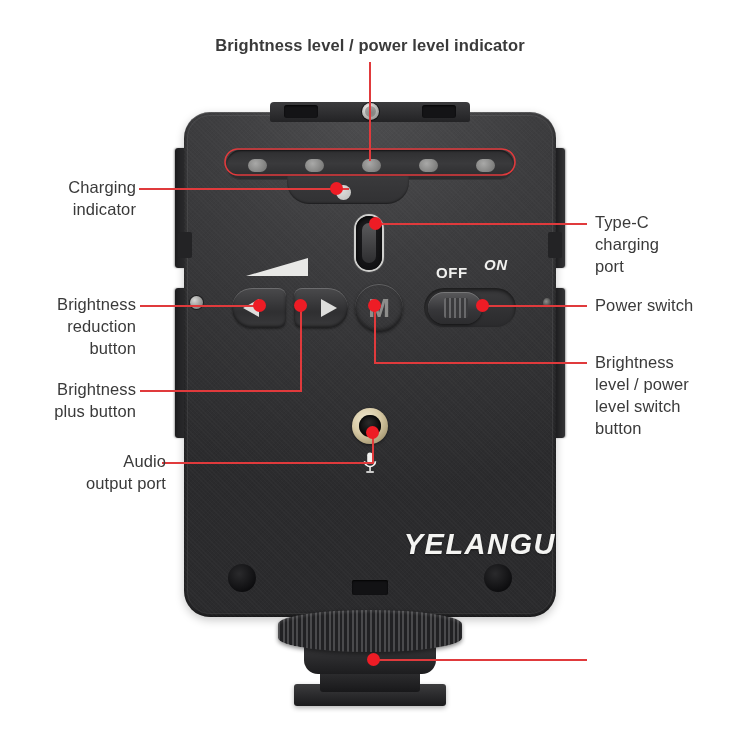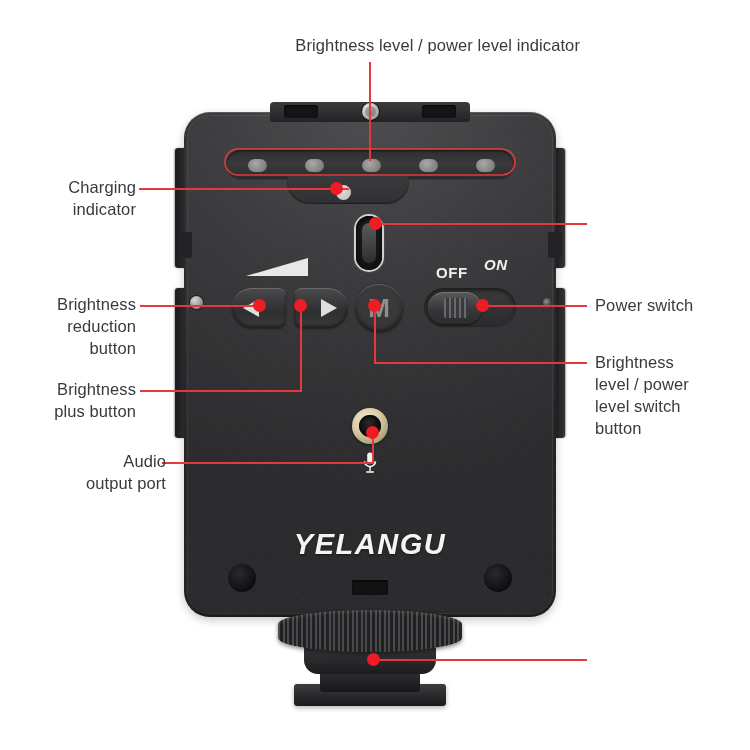--- a/index.html
+++ b/index.html
@@ -16,21 +16,21 @@
   .label{
     position:absolute;
     color:#3a3a3a;
     font-size:16.5px;
     line-height:22px;
     white-space:pre-line;
     letter-spacing:.1px;
   }
   .label.r{text-align:right;}
   .label.l{text-align:left;}
-  .label.c{text-align:right;}
+  .label.c{text-align:center;font-weight:bold;}
 
   
   .lead{position:absolute;background:#e03a3c;}
   .lead.h{height:1.6px;}
   .lead.v{width:1.6px;}
   .dot{position:absolute;background:#ee1c25;border-radius:50%;}
 
   
   #device{position:absolute;left:184px;top:112px;width:372px;height:505px;}
 
@@ -191,21 +191,21 @@
     content:"";position:absolute;left:7px;top:7px;width:22px;height:22px;border-radius:50%;
     background:radial-gradient(circle at 45% 35%,#2a2a2a,#070707 70%);
     box-shadow:inset 0 1px 3px rgba(0,0,0,.95);
   }
   .micicon{
     position:absolute;left:178px;top:340px;width:16px;height:22px;
   }
 
   
   .logo{
-    position:absolute;left:0;top:416px;width:372px;text-align:center;
+    position:absolute;left:0;top:416px;width:372px;text-align:right;
     color:#f4f4f2;font-size:29px;font-weight:bold;font-style:italic;
     letter-spacing:1.5px;
     font-family:"Liberation Sans",sans-serif;
     text-shadow:0 1px 2px rgba(0,0,0,.5);
   }
 
   
   .pad{
     position:absolute;top:452px;width:28px;height:28px;border-radius:50%;
     background:radial-gradient(circle at 40% 35%,#2a2a2c,#0c0c0e 75%);
@@ -364,20 +364,23 @@
   <div class="label r" style="left:0px;top:293px;width:136px;">Brightness
 reduction
 button</div>
 
   <div class="label r" style="left:0px;top:378px;width:136px;">Brightness
 plus button</div>
 
   <div class="label r" style="left:8px;top:450px;width:158px;">Audio
 output port</div>
 
+  <div class="label l" style="left:595px;top:211px;width:150px;">Type-C
+charging
+port</div>
 
   <div class="label l" style="left:595px;top:294px;width:150px;">Power switch</div>
 
   <div class="label l" style="left:595px;top:351px;width:152px;">Brightness
 level / power
 level switch
 button</div>
 
 
 </div>

